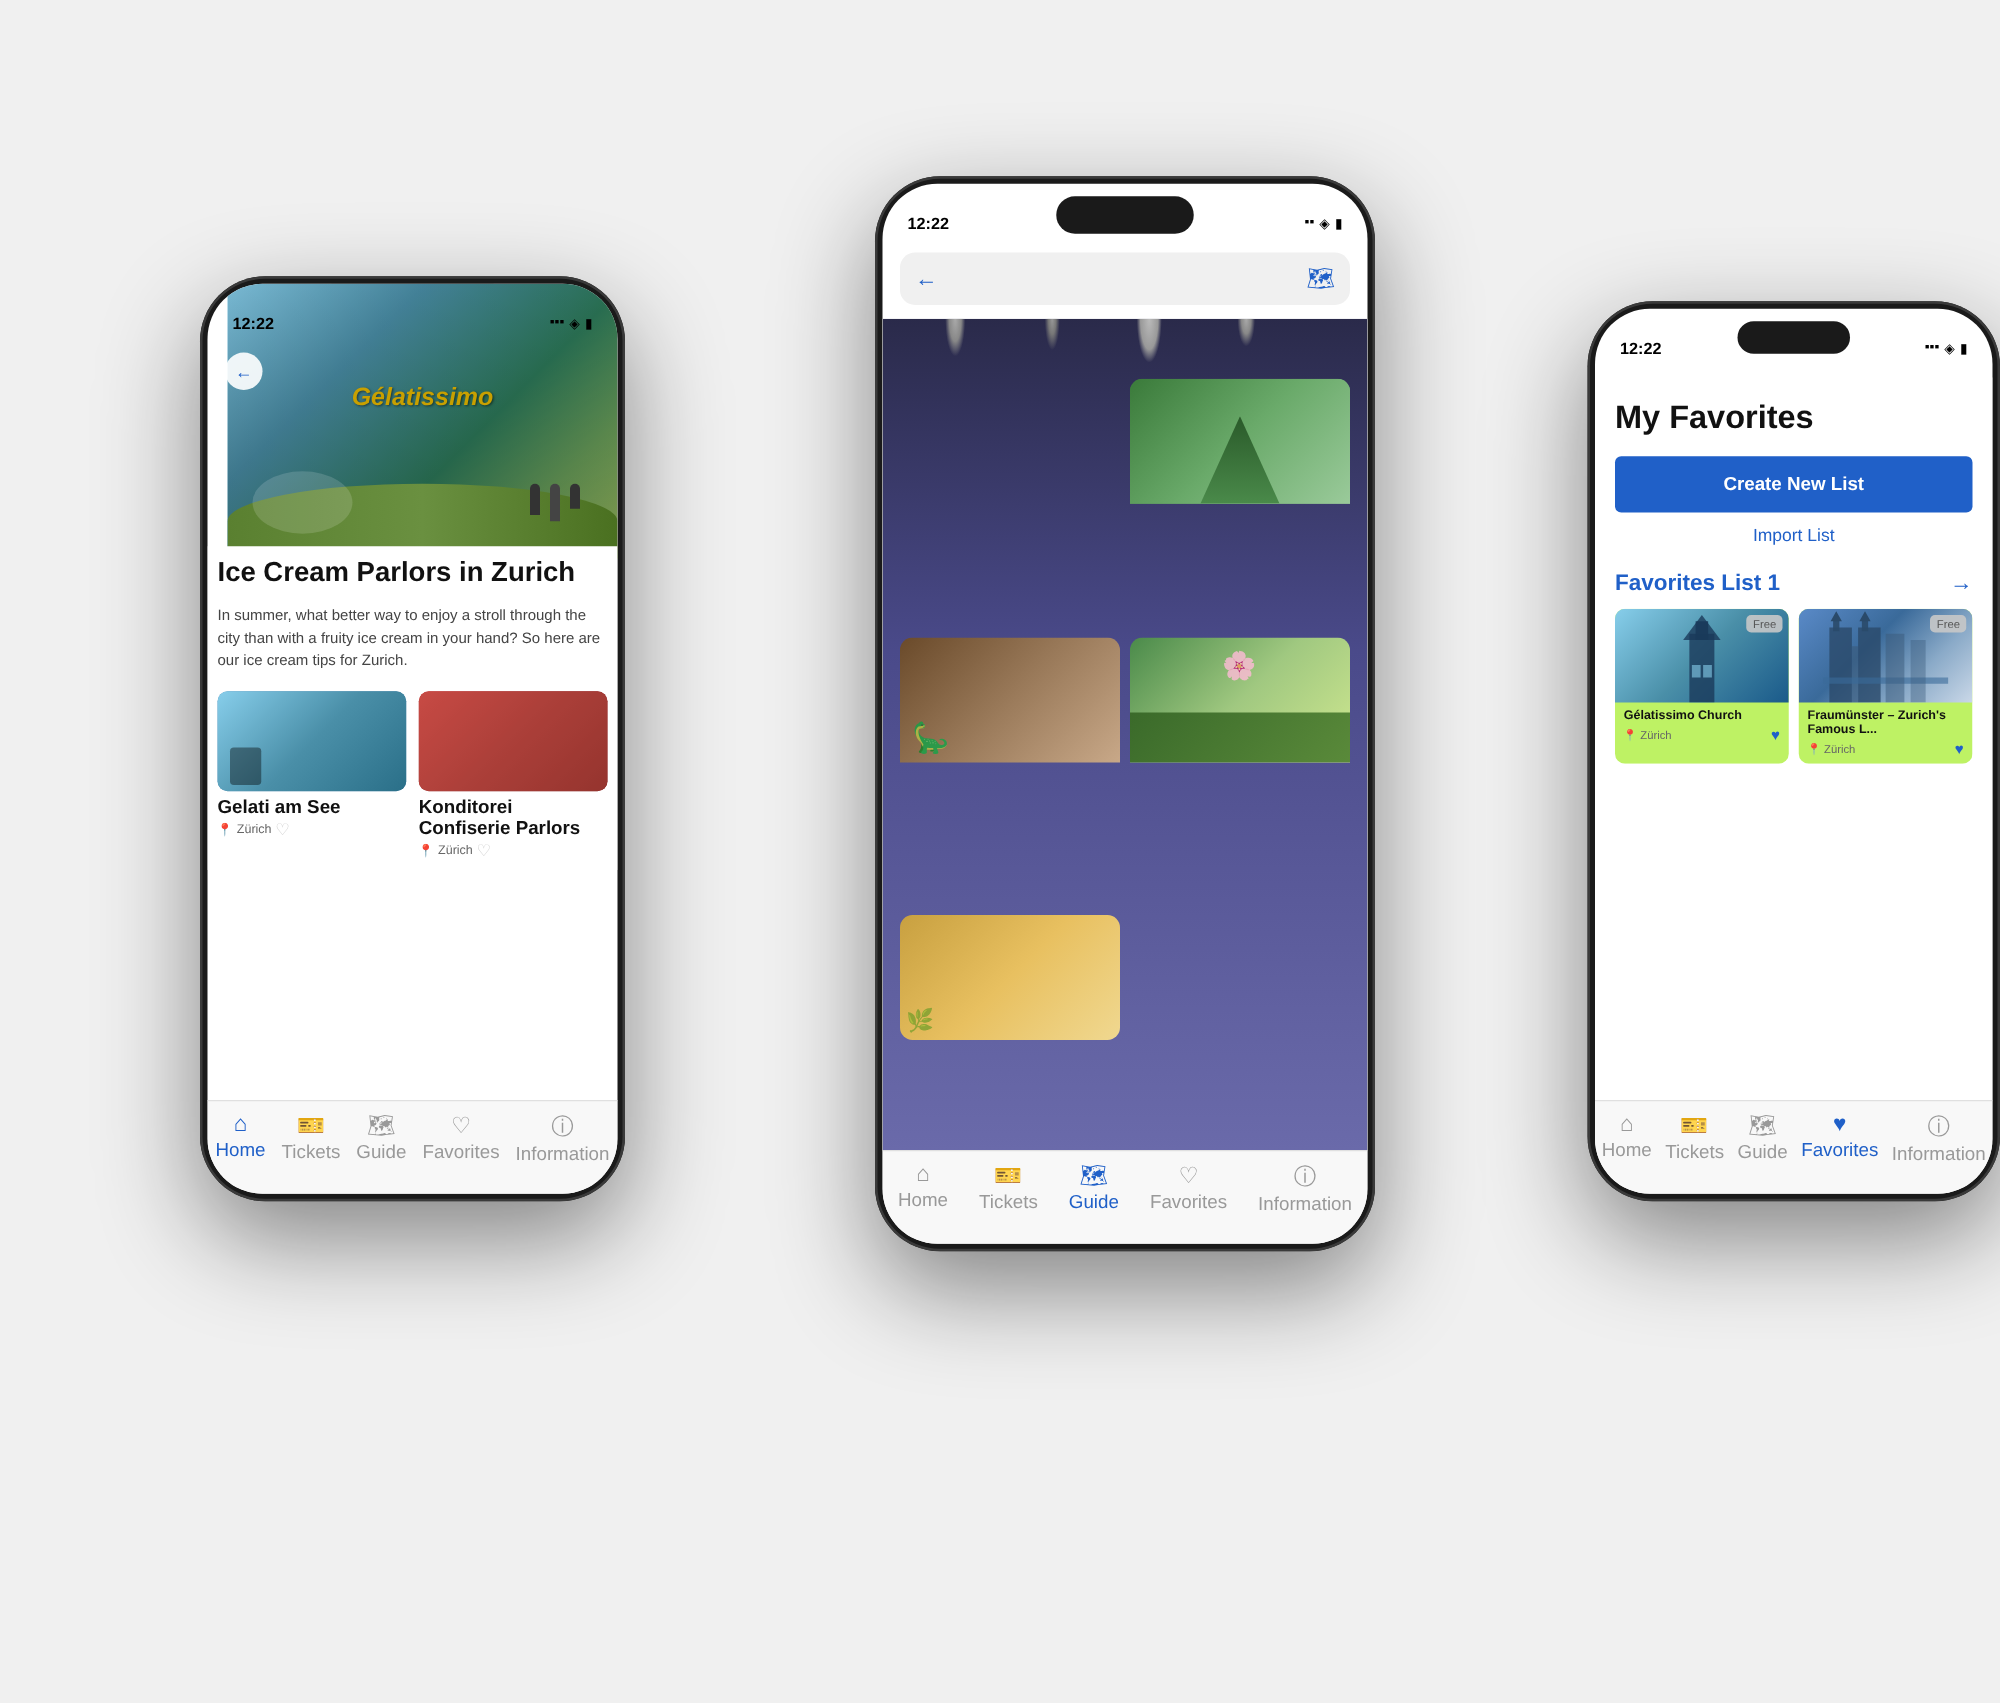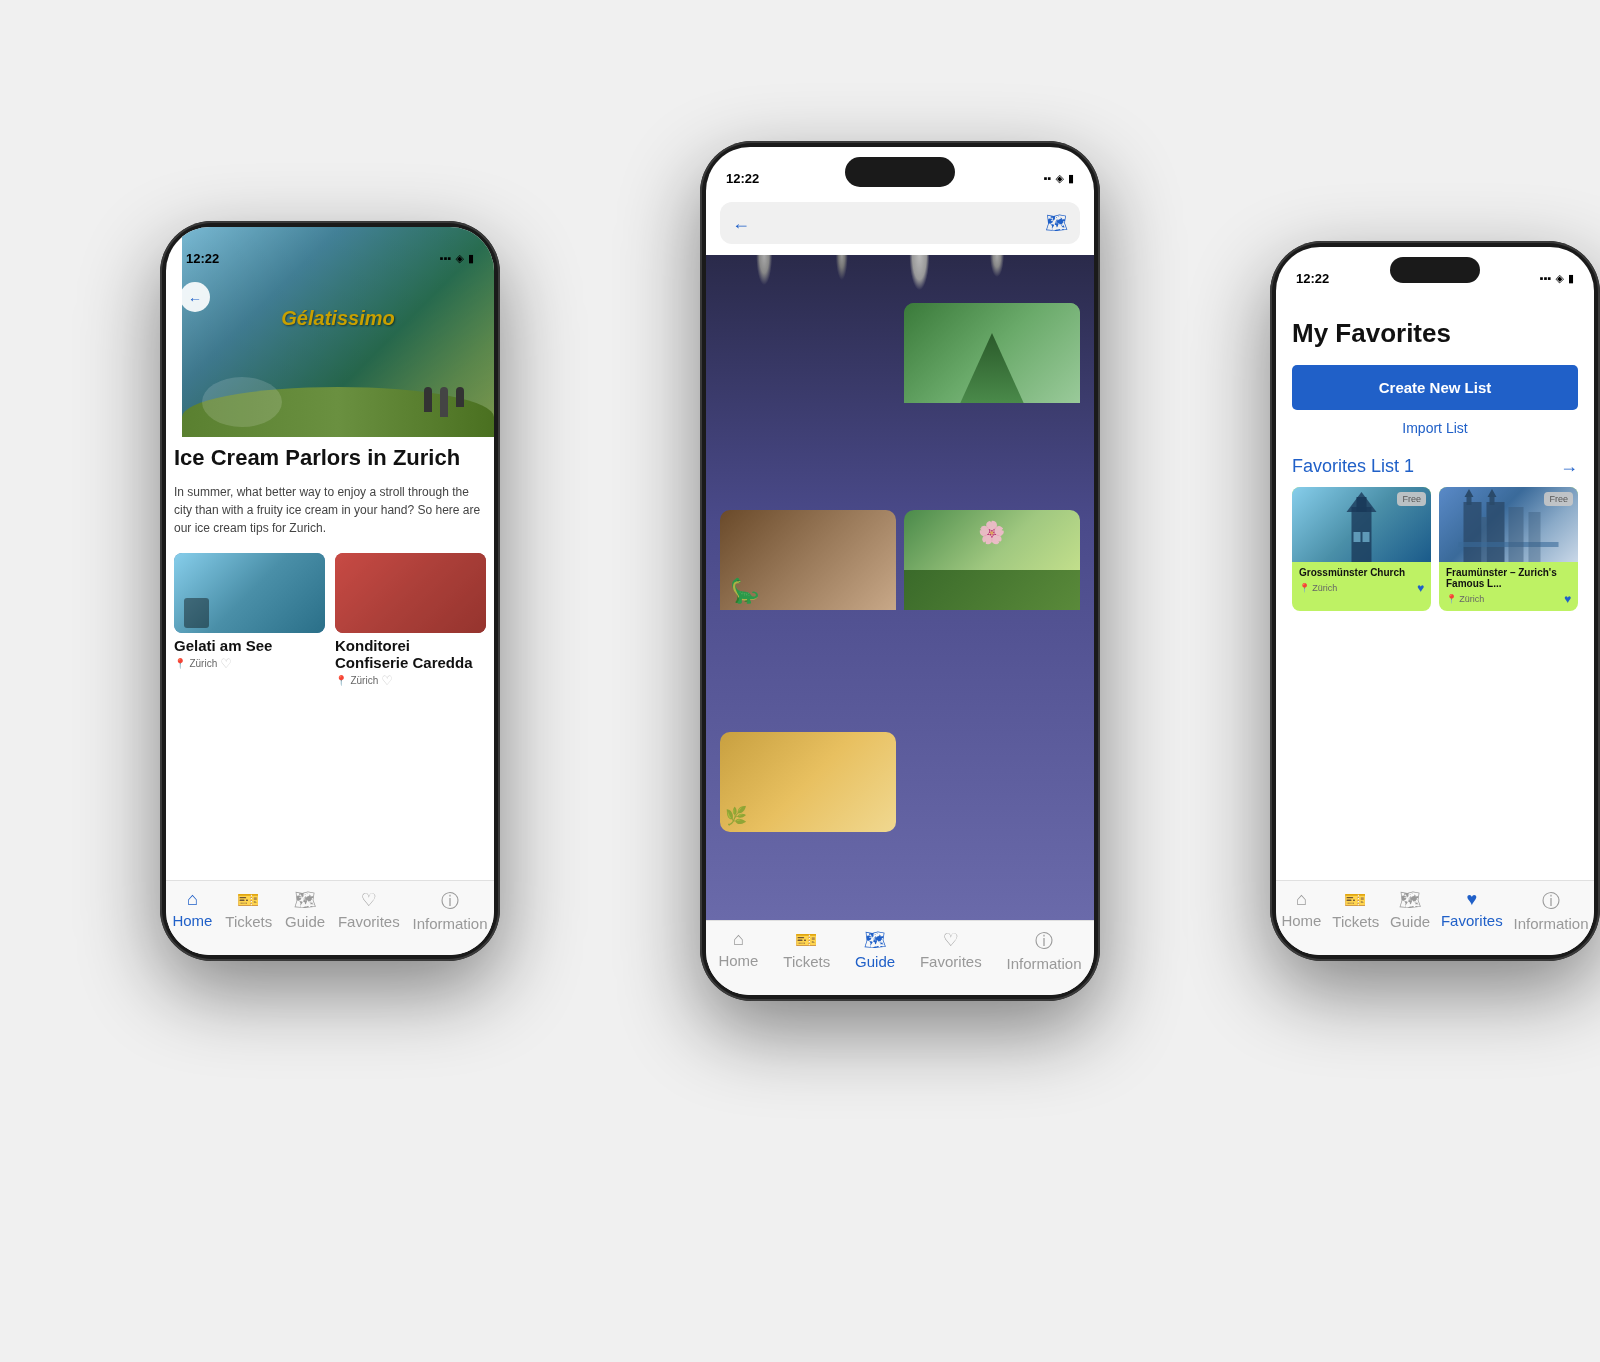--- a/index.html
+++ b/index.html
@@ -454,21 +454,21 @@
 
     .fav-section-header {
       display: flex;
       align-items: center;
       justify-content: space-between;
       margin-bottom: 10px;
     }
 
     .fav-section-title {
       font-size: 18px;
-      font-weight: 400;
+      font-weight: 700;
       color: #2060c8;
     }
 
     .fav-arrow {
       color: #2060c8;
       font-size: 18px;
     }
 
     .fav-cards-row {
       display: flex;
@@ -596,21 +596,21 @@
               <span class="place-fav">♡</span>
             </div>
           </div>
 
           <div class="place-card">
             <div class="place-img place-img-2">
               <div style="width:100%;height:100%;background:linear-gradient(135deg,#c84040,#a03030,#802020);border-radius:8px;position:relative;">
                 <div style="position:absolute;top:0;left:0;right:0;bottom:0;background:rgba(200,100,80,0.3);border-radius:8px;"></div>
               </div>
             </div>
-            <div class="place-name">Konditorei Confiserie Caredda</div>
+            <div class="place-name">Konditorei Confiserie Parlors</div>
             <div class="place-location">
               <span>📍</span>
               <span>Zürich</span>
               <span class="place-fav">♡</span>
             </div>
           </div>
         </div>
       </div>
 
       <div class="bottom-nav">
@@ -811,21 +811,21 @@
               <svg width="100%" height="75" viewBox="0 0 100 75" style="position:absolute;bottom:0;">
                 <rect x="40" y="20" width="20" height="55" fill="#1a3a5a" opacity="0.8"></rect>
                 <polygon points="50,5 35,25 65,25" fill="#1a3a5a" opacity="0.8"></polygon>
                 <rect x="45" y="10" width="10" height="15" fill="#1a3a5a" opacity="0.9"></rect>
                 <rect x="42" y="45" width="7" height="10" fill="#87CEEB" opacity="0.6"></rect>
                 <rect x="51" y="45" width="7" height="10" fill="#87CEEB" opacity="0.6"></rect>
               </svg>
               <span class="fav-badge">Free</span>
             </div>
             <div class="fav-card-body">
-              <div class="fav-name">Grossmünster Church</div>
+              <div class="fav-name">Gélatissimo Church</div>
               <div class="fav-meta">
                 <div class="fav-location">
                   <span>📍</span>
                   <span>Zürich</span>
                 </div>
                 <span class="fav-heart">♥</span>
               </div>
             </div>
           </div>
 

